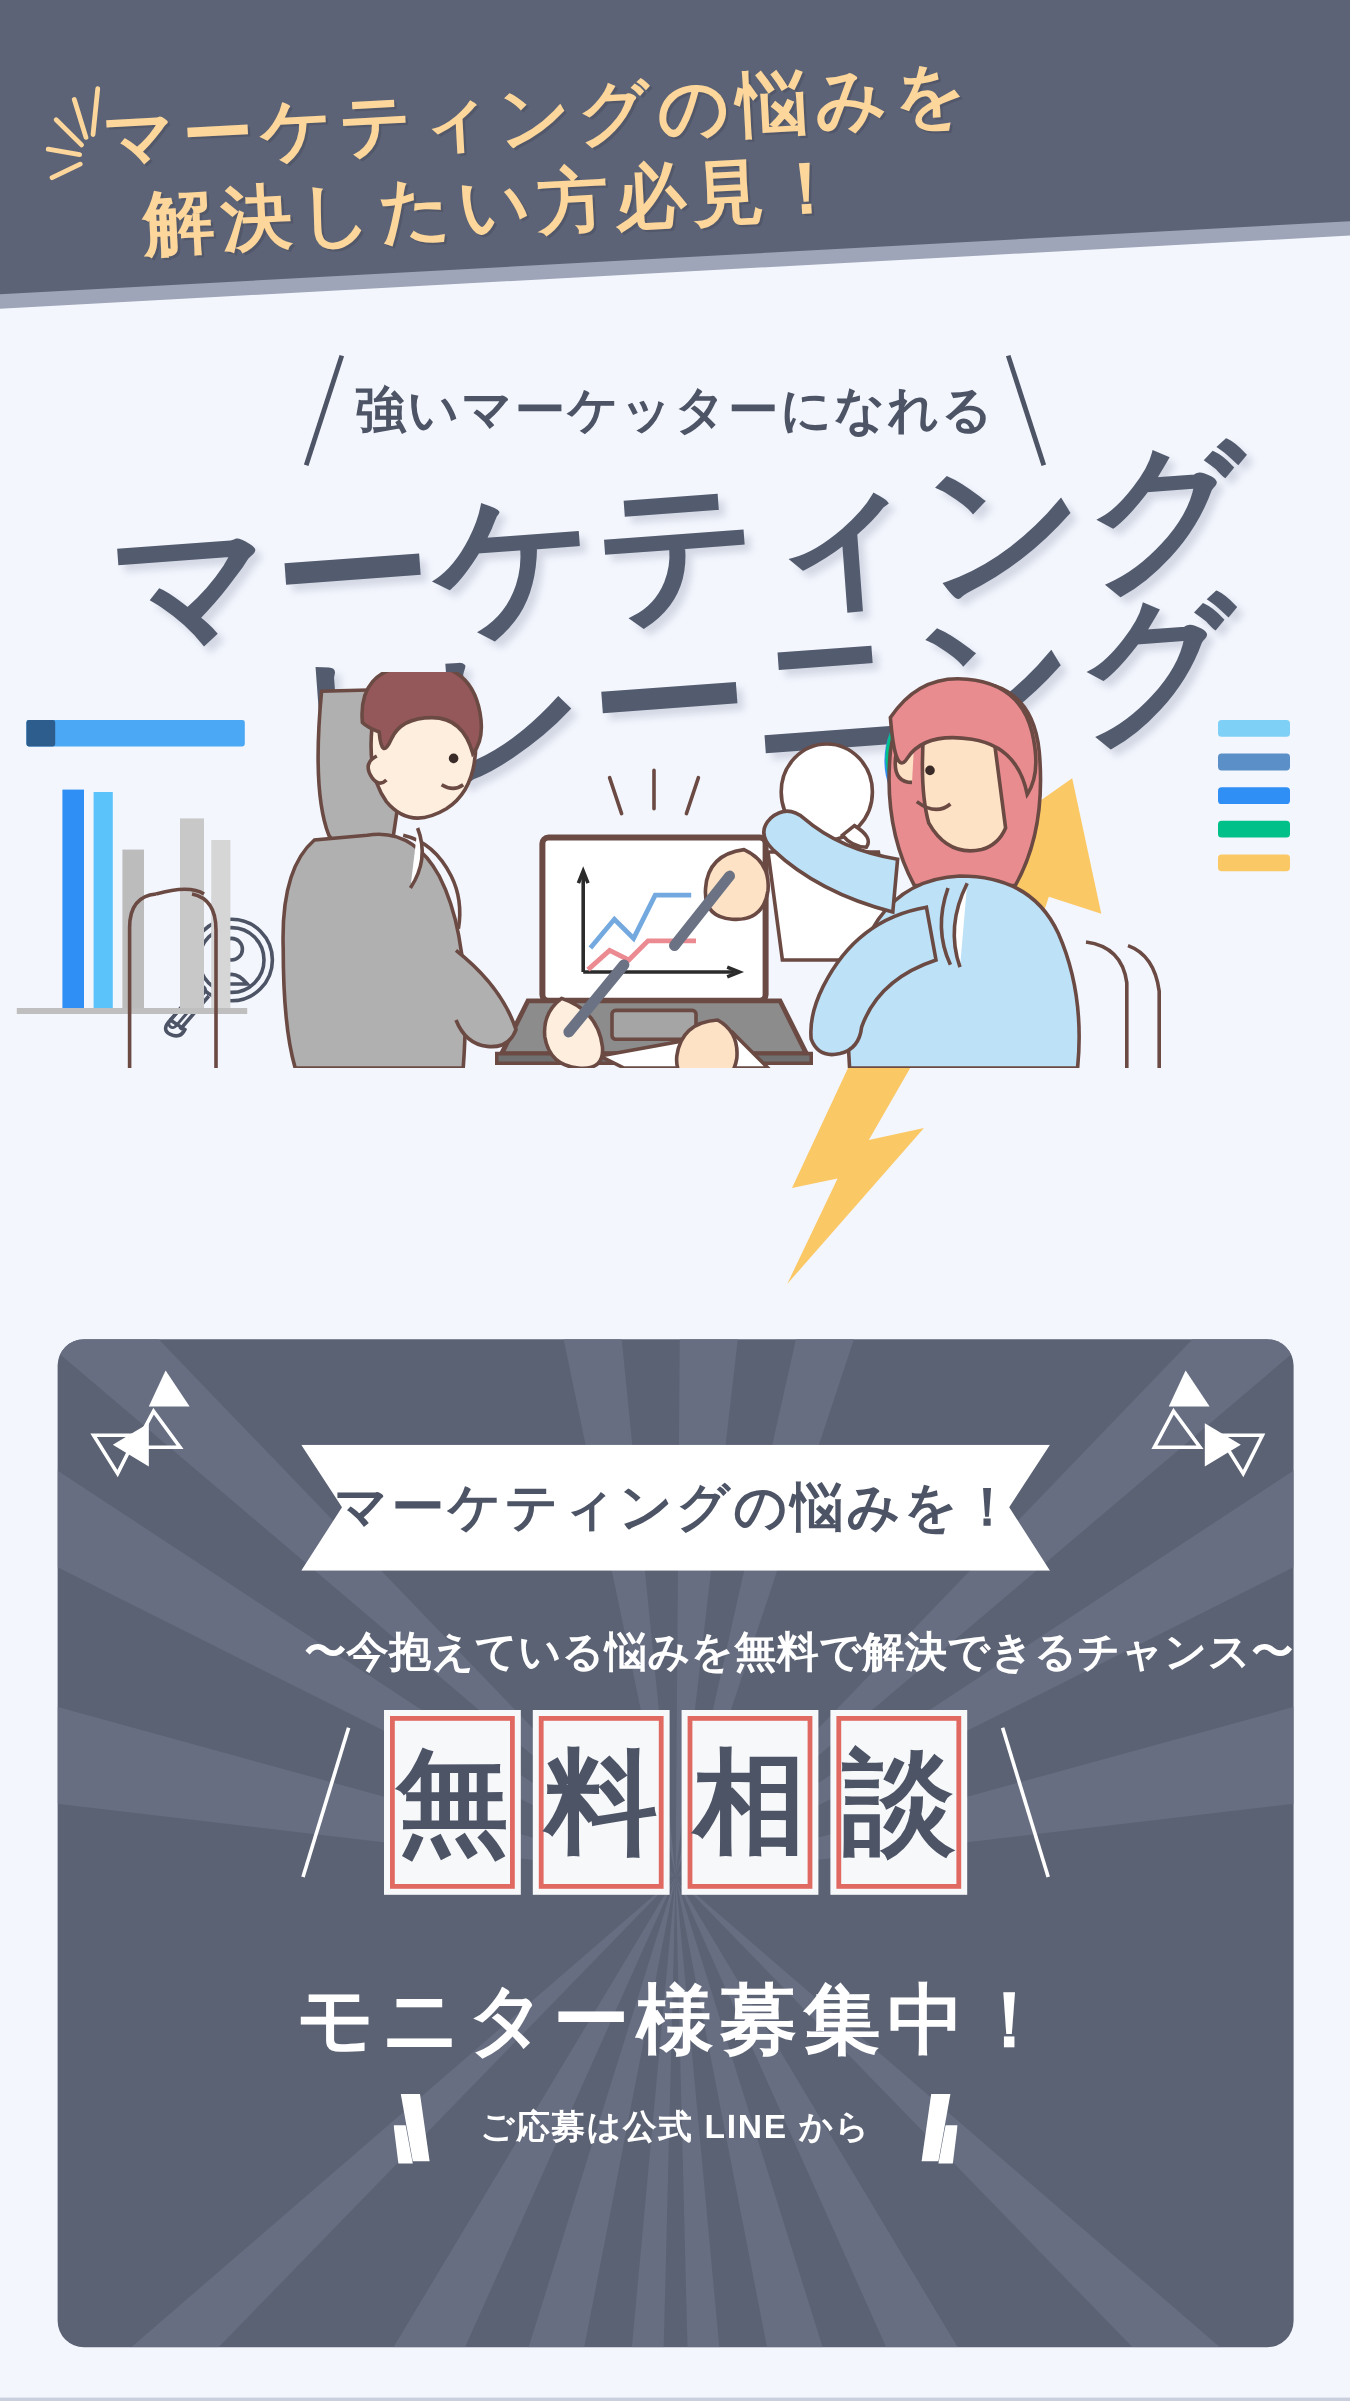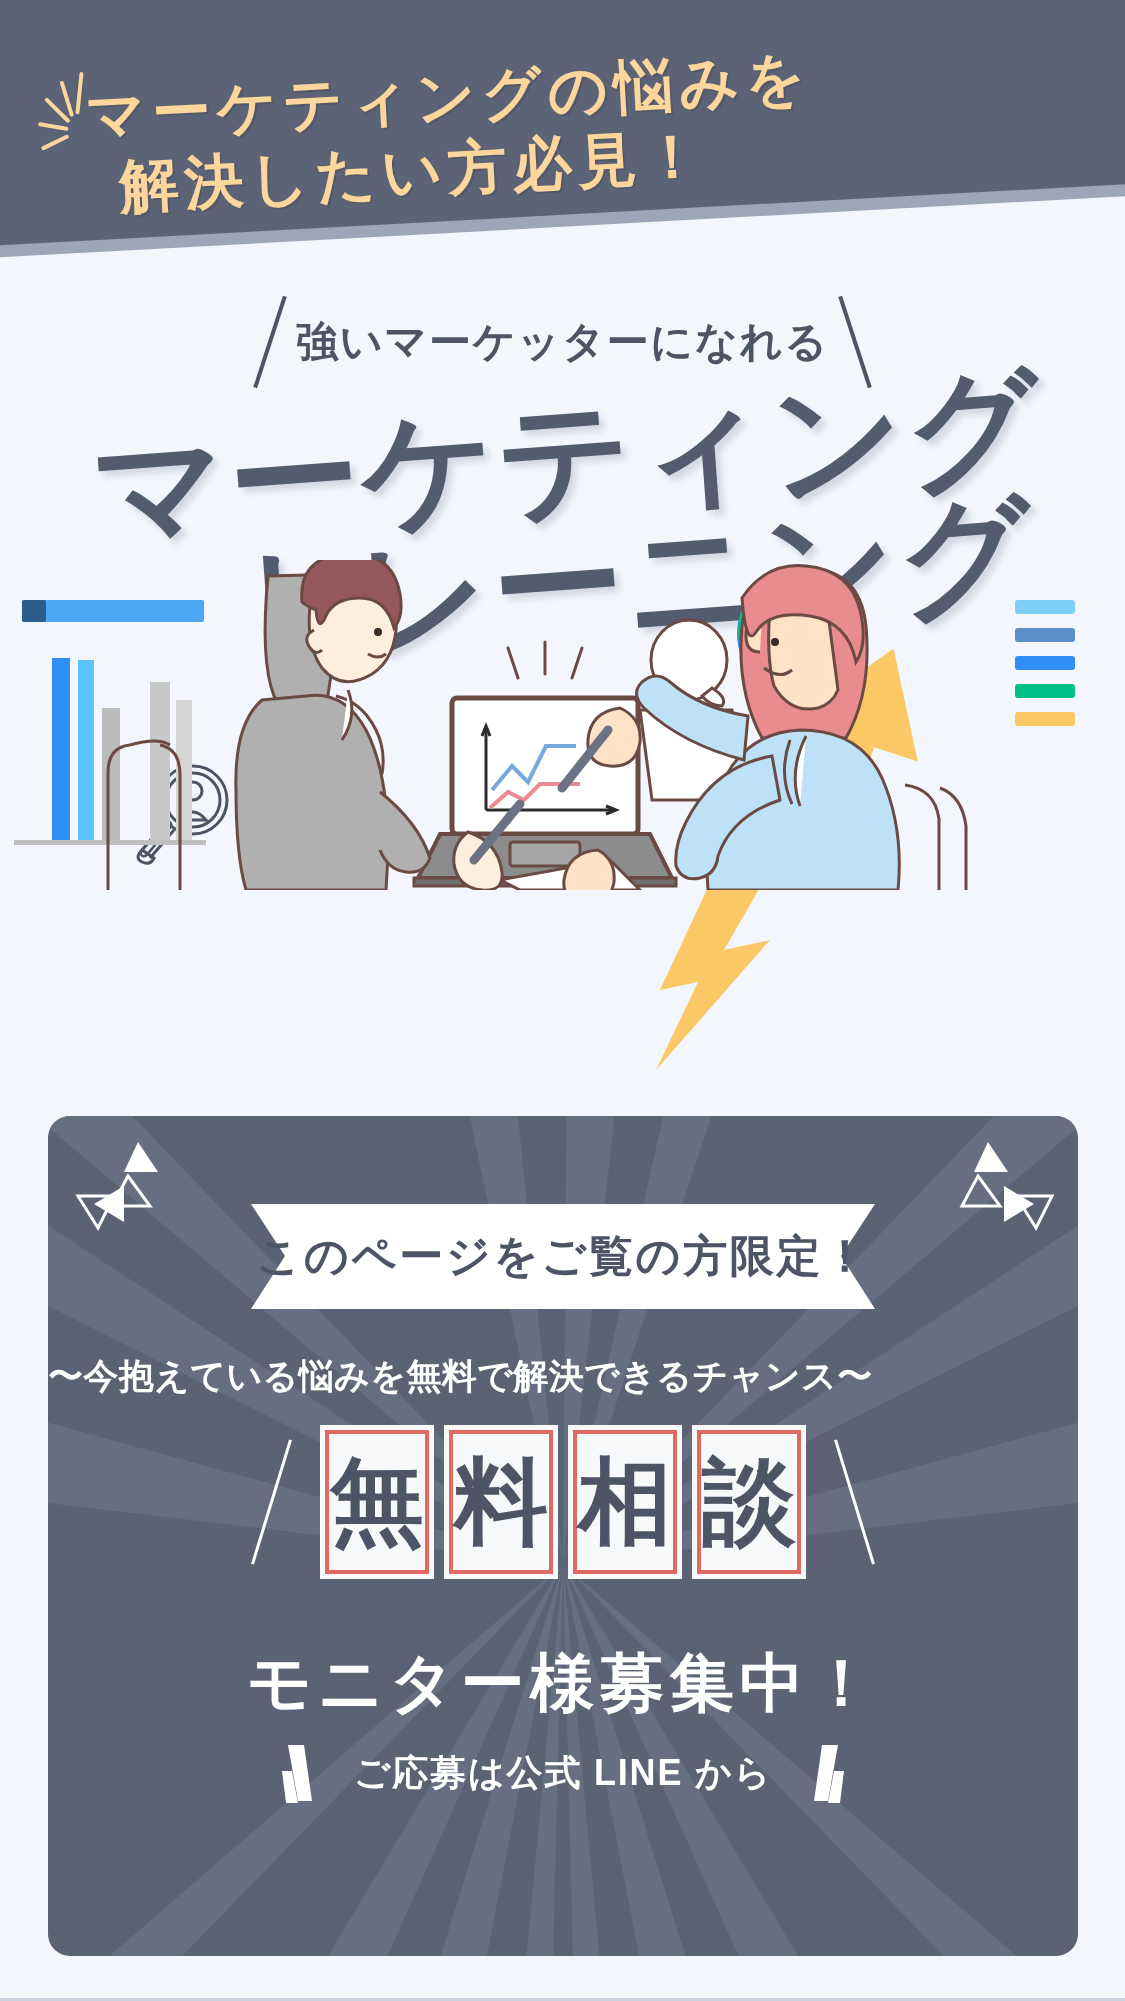--- a/index.html
+++ b/index.html
@@ -119,21 +119,21 @@
   }
   .ribbon-text{
     position:absolute; left:0; top:0; width:100%; height:100%;
     display:flex; align-items:center; justify-content:center;
     font-size:44px; font-weight:bold; color:#4d5466; letter-spacing:.06em;
     white-space:nowrap;
   }
 
   .lead-text{
     position:absolute; left:0; top:237px; width:100%;
-    text-align:left;
+    text-align:right;
     font-size:35px; font-weight:bold; color:#ffffff; letter-spacing:.01em;
     white-space:nowrap;
   }
 
   
   .kanji-row{
     position:absolute; left:0; top:314px; width:100%;
     display:flex; align-items:center; justify-content:center; gap:20px;
   }
   .kanji-slash-l, .kanji-slash-r{
@@ -156,21 +156,21 @@
     text-align:center;
     font-size:64px; font-weight:bold; color:#ffffff; letter-spacing:.09em;
     white-space:nowrap;
   }
 
   .line-row{
     position:absolute; left:0; top:625px; width:100%;
     display:flex; align-items:center; justify-content:center; gap:26px;
   }
   .line-text{
-    font-size:36px; font-weight:bold; color:#ffffff; letter-spacing:.05em;
+    font-size:28px; font-weight:bold; color:#ffffff; letter-spacing:.05em;
     white-space:nowrap;
   }
   .dbl-slash{ width:46px; height:64px; }
 
   
   .bottom-rule{
     position:absolute; left:0; bottom:0; width:1125px; height:3px;
     background:#c9cfdd;
   }
 </style>
@@ -375,21 +375,21 @@
     <polygon points="88,18 108,48 74,48" fill="#ffffff"></polygon>
     <polygon points="78,52 100,82 62,82" fill="none" stroke="#ffffff" stroke-width="3"></polygon>
     <polygon points="104,62 104,98 134,80" fill="#ffffff"></polygon>
     <polygon points="132,72 152,104 116,104" fill="none" stroke="#ffffff" stroke-width="3" transform="rotate(180 134 88)"></polygon>
   </svg>
 
   <div class="ribbon">
     <svg viewBox="0 0 624 105" width="624" height="105">
       <path d="M0 0 L624 0 L590 52 L624 105 L0 105 L34 52 Z" fill="#ffffff"></path>
     </svg>
-    <div class="ribbon-text">このページをご覧の方限定！</div>
+    <div class="ribbon-text">マーケティングの悩みを！</div>
   </div>
 
   <div class="lead-text">〜今抱えている悩みを無料で解決できるチャンス〜</div>
 
   <div class="kanji-row">
     <span class="kanji-slash-l"></span>
     <span class="kanji-box">無</span>
     <span class="kanji-box">料</span>
     <span class="kanji-box">相</span>
     <span class="kanji-box">談</span>

